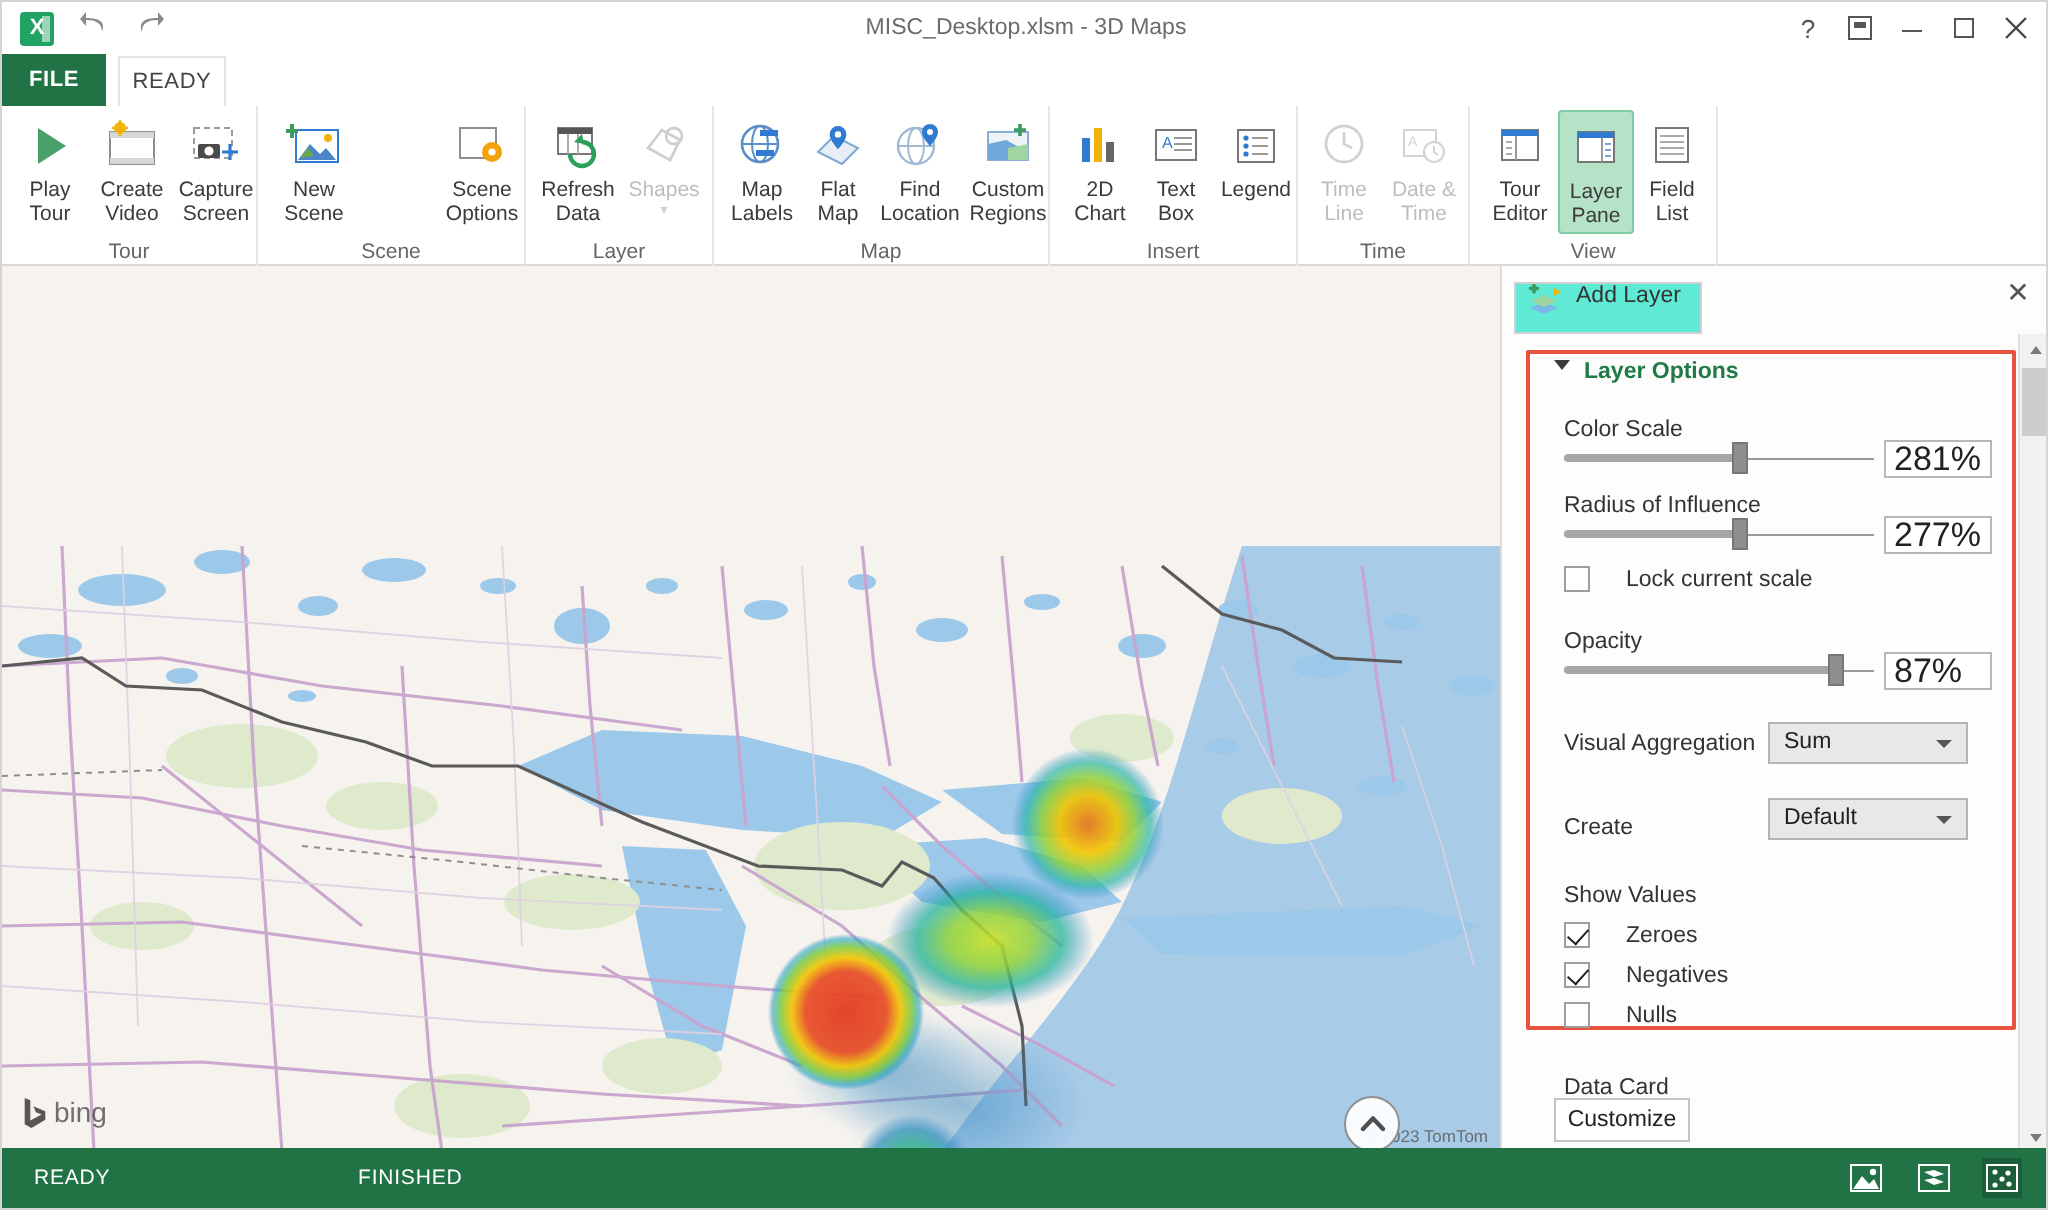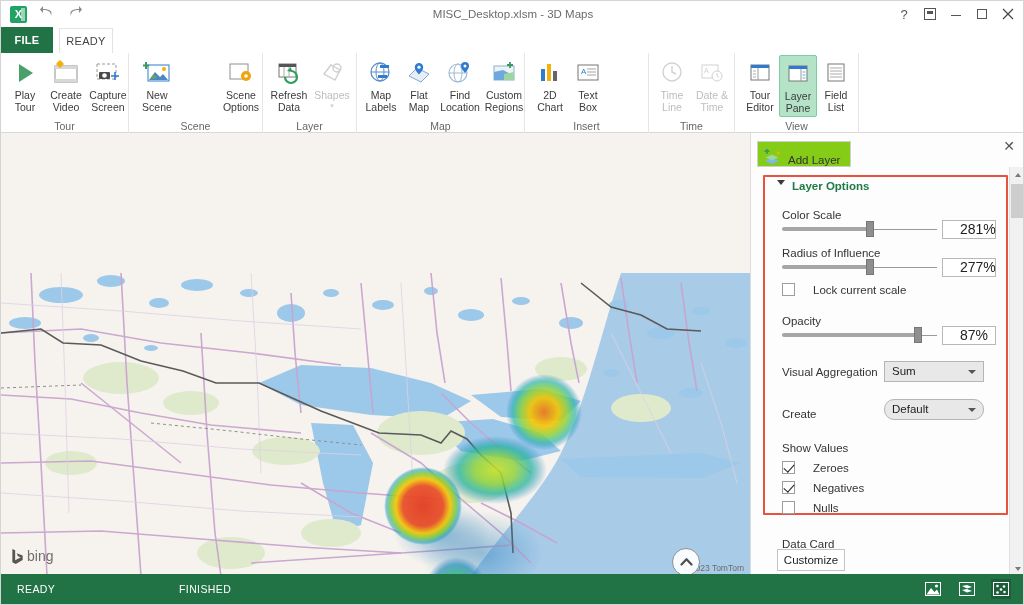--- a/index.html
+++ b/index.html
@@ -133,22 +133,22 @@
   .pane {
     position: absolute; left: 749px; top: 132px; width: 275px; height: 443px;
     background: #fdfdfd; border-left: 1px solid #dcdcdc;
   }
   .pane-close {
     position: absolute; right: 8px; top: 6px; width: 16px; height: 16px;
     color: #555; font-size: 14px; line-height: 15px; text-align: center; cursor: pointer;
   }
   .add-layer {
     position: absolute; left: 6px; top: 8px; height: 26px; min-width: 94px;
-    background: #84cc16; border: 1px solid #cfcfcf;
-    display: flex; align-items: flex-end; gap: 6px; padding: 0 10px 0 5px;
+    background: #5eead4; border: 1px solid #cfcfcf;
+    display: flex; align-items: flex-start; gap: 6px; padding: 0 10px 0 5px;
     font-size: 11.5px; color: #333; cursor: pointer;
   }
   .redbox {
     position: absolute; left: 12px; top: 42px; width: 245px; height: 340px;
     border: 2.5px solid #e8533f; border-radius: 1px; pointer-events: none;
   }
   .opt-header {
     position: absolute; left: 26px; top: 47px;
     display: flex; align-items: flex-start; gap: 7px; cursor: pointer;
   }
@@ -164,22 +164,22 @@
   }
   .slider-line {
     position: absolute; height: 1px; background: #9a9a9a;
   }
   .slider-thumb {
     position: absolute; width: 8px; height: 16px; background: #8f8f8f;
     border: 1px solid #777; cursor: pointer;
   }
   .num-box {
     position: absolute; width: 54px; height: 19px; background: #fff;
-    border: 1px solid #b8b8b8; font-size: 14px; color: #222;
-    padding-left: 17px; line-height: 17px;
+    border: 1px solid #b8b8b8; font-size: 17px; color: #222;
+    padding-left: 4px; line-height: 17px;
   }
   .cbx-row { position: absolute; display: flex; align-items: center; gap: 18px; cursor: pointer; }
   .cbx {
     width: 13px; height: 13px; background: #fff; border: 1px solid #9d9d9d;
     position: relative; flex: none;
   }
   .cbx.on::after {
     content: ""; position: absolute; left: 3px; top: 0px;
     width: 5px; height: 9px; border: solid #222;
     border-width: 0 1.8px 1.8px 0; transform: rotate(42deg);
@@ -447,20 +447,32 @@
       <div class="rbtn" style="left:44px;width:38px;">
         <div class="ico">
           <svg width="26" height="26" viewBox="0 0 26 26">
             <rect x="3" y="5" width="20" height="15" fill="#fff" stroke="#777"></rect>
             <text x="6" y="14" font-size="8" fill="#2f7bd1" font-family="Liberation Sans, sans-serif">A</text>
             <path d="M12 9 L21 9 M12 12 L21 12 M12 15 L21 15" stroke="#999" stroke-width="0.9"></path>
           </svg>
         </div>
         <div class="lbl">Text
 Box</div>
+      </div>
+      <div class="rbtn" style="left:82px;width:42px;">
+        <div class="ico">
+          <svg width="26" height="26" viewBox="0 0 26 26">
+            <rect x="4" y="5" width="18" height="16" fill="#fff" stroke="#777"></rect>
+            <circle cx="8" cy="9" r="1.3" fill="#2f7bd1"></circle>
+            <circle cx="8" cy="13" r="1.3" fill="#2f7bd1"></circle>
+            <circle cx="8" cy="17" r="1.3" fill="#2f7bd1"></circle>
+            <path d="M11 9 L19 9 M11 13 L19 13 M11 17 L19 17" stroke="#999" stroke-width="0.9"></path>
+          </svg>
+        </div>
+        <div class="lbl">Legend</div>
       </div>
       <div class="rgroup-label">Insert</div>
     </div>
 
     <div class="rgroup" style="left:648px;width:86px;">
       <div class="rbtn dis" style="left:4px;width:38px;">
         <div class="ico">
           <svg width="26" height="26" viewBox="0 0 26 26">
             <circle cx="13" cy="12" r="9" fill="none" stroke="#d2d2d2" stroke-width="1.4"></circle>
             <path d="M13 6 L13 12 L17 14" stroke="#d2d2d2" stroke-width="1.4" fill="none"></path>
@@ -720,21 +732,21 @@
     <div class="slider-thumb" style="left:163px;top:194px;"></div>
     <div class="num-box" style="left:191px;top:193px;">87%</div>
 
     <div class="fld-label" style="left:31px;top:233px;">Visual Aggregation</div>
     <div class="dropdown" style="left:133px;top:228px;">
       <span>Sum</span>
       <div class="dd-ar"></div>
     </div>
 
     <div class="fld-label" style="left:31px;top:275px;">Create</div>
-    <div class="dropdown" style="left:133px;top:266px;border-radius:10px;">
+    <div class="dropdown" style="left:133px;top:266px;">
       <span>Default</span>
       <div class="dd-ar"></div>
     </div>
 
     <div class="fld-label" style="left:31px;top:309px;">Show Values</div>
 
     <div class="cbx-row" style="left:31px;top:328px;">
       <div class="cbx on"></div>
       <div class="cbx-lbl">Zeroes</div>
     </div>

